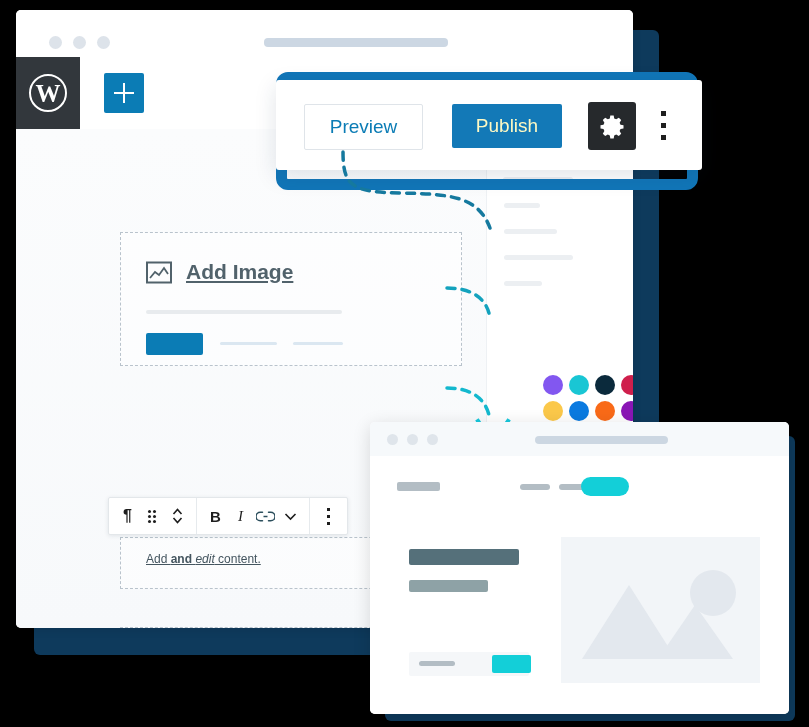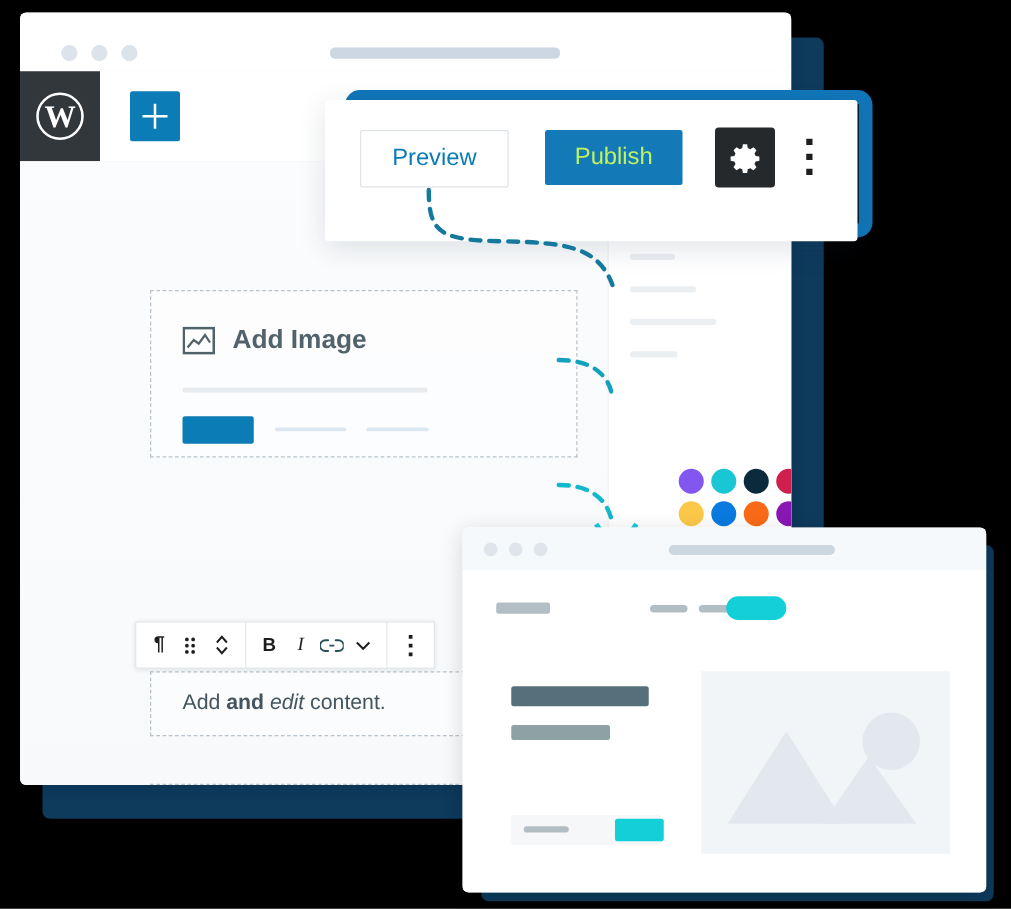--- a/index.html
+++ b/index.html
@@ -68,21 +68,21 @@
 
   
   .block-image{
     position:absolute;left:104px;top:103px;width:340px;height:132px;
     border:1.5px dashed #b9c3cc;background:rgba(255,255,255,.55);
   }
   .img-head{
     position:absolute;left:25px;top:27px;display:flex;align-items:center;gap:14px;
   }
   .img-icon{width:26px;height:23px;}
-  .img-head-label{font-size:21px;font-weight:bold;color:#51626b;}
+  .img-head-label{font-size:21px;font-weight:bold;color:#51626b;text-decoration:underline;}
   .line-grey{position:absolute;background:#e8ebee;border-radius:3px;}
   .ph-line1{left:25px;top:77px;width:196px;height:4px;}
   .blue-pill{
     position:absolute;left:25px;top:100px;width:57px;height:22px;
     background:#0b7cb5;border-radius:2px;
   }
   .line-blue{position:absolute;background:#dbe7f1;border-radius:3px;height:3px;}
   .ph-bl1{left:99px;top:109px;width:57px;}
   .ph-bl2{left:172px;top:109px;width:50px;}
 
@@ -109,21 +109,21 @@
   .dots6 i{background:#1e1e1e;border-radius:50%;display:block;width:3px;height:3px;}
   .dots3v{display:flex;flex-direction:column;gap:4px;}
   .dots3v i{width:3px;height:3px;background:#1e1e1e;display:block;}
 
   
   .block-para{
     position:absolute;left:104px;top:408px;width:340px;height:50px;
     border:1.5px dashed #b9c3cc;background:rgba(255,255,255,.5);
   }
   .para-text{
-    position:absolute;left:25px;top:14px;font-size:17px;color:#44555f;
+    position:absolute;left:25px;top:14px;font-size:12px;color:#44555f;text-decoration:underline;
   }
   .para-text b{font-weight:bold;}
   .para-text i{font-style:italic;}
 
   
   .block-button{
     position:absolute;left:104px;top:498px;width:340px;height:74px;
     border:1.5px dashed #b9c3cc;background:rgba(255,255,255,.5);
   }
 
@@ -139,37 +139,37 @@
   }
   .swatch{width:20px;height:20px;border-radius:50%;}
 
   
   .pub-outline{
     position:absolute;left:276px;top:72px;width:422px;height:118px;
     border:11px solid #1176b8;border-radius:12px;
     box-sizing:border-box;
   }
   .pub-toolbar{
-    position:absolute;left:260px;top:80px;width:426px;height:113px;
+    position:absolute;left:276px;top:80px;width:426px;height:90px;
     background:#ffffff;border-radius:3px;
     box-shadow:0 6px 22px rgba(20,50,80,.13);
     display:flex;align-items:center;
     z-index:20;
   }
   .preview-btn{
     position:absolute;left:28px;top:24px;width:117px;height:44px;
     border:1px solid #dfe4e9;border-radius:2px;background:#fff;
     display:flex;align-items:center;justify-content:center;
     color:#0b7cb5;font-size:19px;
   }
   .publish-btn{
     position:absolute;left:176px;top:24px;width:110px;height:44px;
     background:#1379b7;border-radius:2px;
     display:flex;align-items:center;justify-content:center;
-    color:#bef264;font-size:19px;
+    color:#fef9c3;font-size:19px;
   }
   .gear-btn{
     position:absolute;left:312px;top:22px;width:48px;height:48px;
     background:#26292c;border-radius:3px;
     display:flex;align-items:center;justify-content:center;
   }
   .kebab{
     position:absolute;left:385px;top:31px;display:flex;flex-direction:column;gap:7px;
   }
   .kebab i{width:5px;height:5px;background:#1e1e1e;display:block;}

